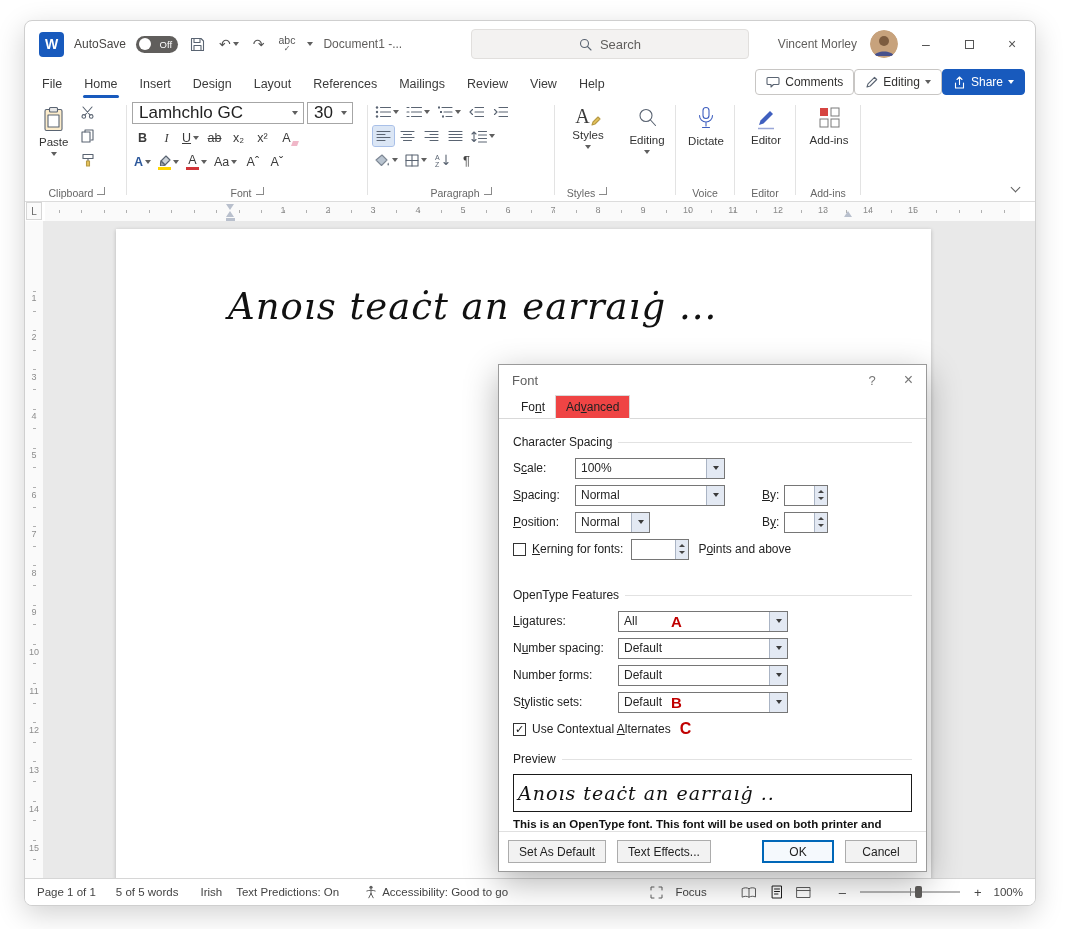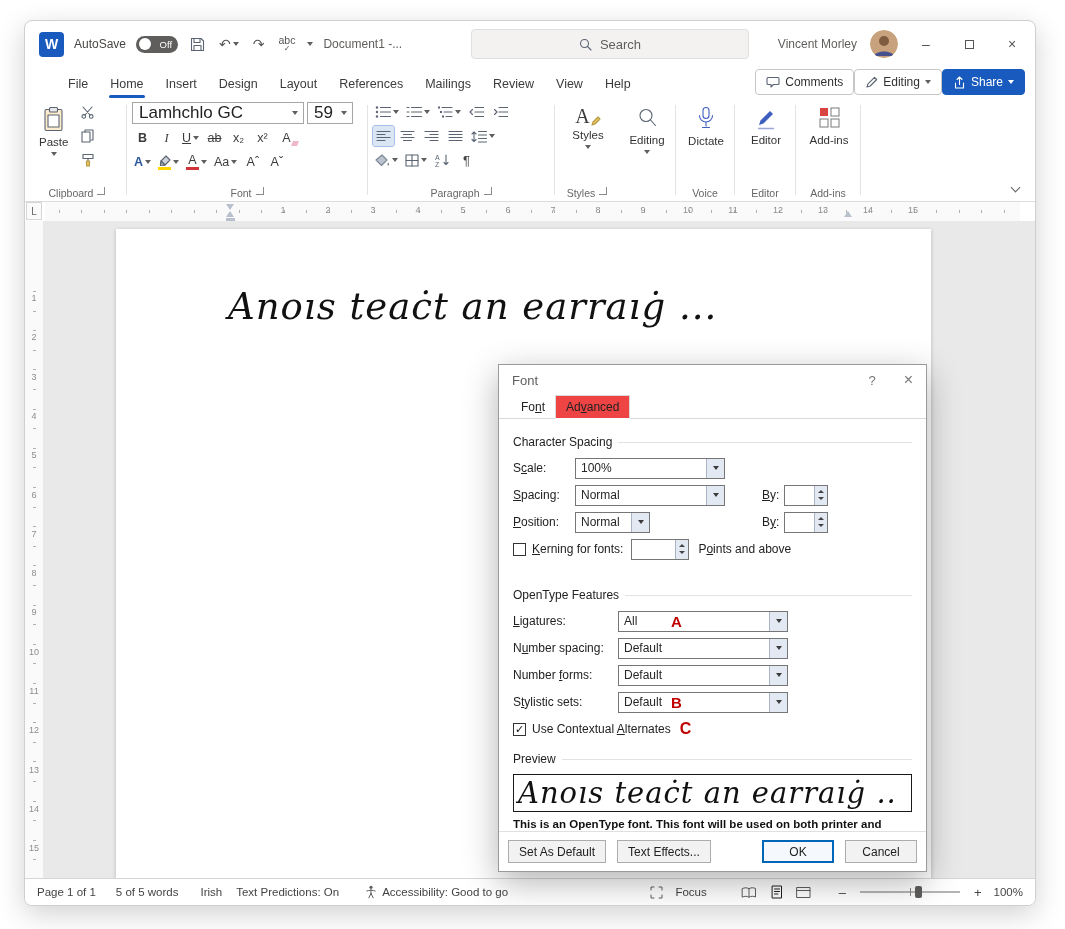--- a/index.html
+++ b/index.html
@@ -28,21 +28,21 @@
 .abk { font-size:8px; color:#555; }
 .dtitle2 { color:#605e5c; font-size:12px; white-space:nowrap; }
 .search { position:absolute; left:446px; top:8px; width:278px; height:30px; background:#f3f2f1; border:1px solid #e1dfdd; border-radius:4px; display:flex; align-items:center; justify-content:center; gap:8px; color:#605e5c; font-size:13px; }
 .tright { margin-left:auto; display:flex; align-items:center; gap:13px; }
 .uname { font-size:12px; color:#605e5c; }
 .avatar svg { display:block; border-radius:50%; }
 .wc { width:30px; height:30px; border:none; background:none; color:#555; font-size:14px; display:flex; align-items:center; justify-content:center; }
 .maxi { width:9px; height:9px; border:1px solid #555; display:inline-block; }
 
 
-.trow { position:absolute; top:46px; left:0; right:0; height:30px; display:flex; align-items:flex-end; padding:0 10px 0 32px; }
+.trow { position:absolute; top:46px; left:0; right:0; height:30px; display:flex; align-items:flex-end; padding:0 10px 0 6px; }
 .rtab { padding:6px 11px; font-size:12.5px; color:#3b3b3b; position:relative; cursor:pointer; }
 .rtab.active::after { content:""; position:absolute; left:10px; right:10px; bottom:-1px; height:3px; border-radius:1.5px; background:#185abd; }
 .trright { margin-left:auto; display:flex; align-items:center; padding-bottom:2px; }
 .pill { display:flex; align-items:center; gap:5px; border:1px solid #c8c6c4; border-radius:4px; height:26px; padding:0 10px; font-size:12px; color:#323130; cursor:pointer; }
 .pill.share { background:#185abd; border-color:#185abd; color:#fff; }
 
 
 .ribbon { position:absolute; top:76px; left:0; right:0; height:105px; border-bottom:1px solid #dcdcdc; display:flex; align-items:stretch; padding:2px 4px 0 4px; }
 .rg { display:flex; flex-direction:column; flex:none; }
 .rgb { flex:1; display:flex; gap:3px; padding:3px 2px 0 4px; }
@@ -113,21 +113,21 @@
 .spin { width:44px; height:21px; border:1px solid #767676; background:#fff; position:relative; flex:none; cursor:pointer; }
 .spinb { position:absolute; right:0; top:0; bottom:0; width:13px; border-left:1px solid #aab4c4; background:#e3e9f3; display:flex; flex-direction:column; align-items:center; justify-content:space-evenly; }
 .su { width:0; height:0; border-left:3px solid transparent; border-right:3px solid transparent; border-bottom:3.5px solid #444; }
 .sd { width:0; height:0; border-left:3px solid transparent; border-right:3px solid transparent; border-top:3.5px solid #444; }
 .cb { width:13px; height:13px; border:1px solid #333; background:#fff; display:inline-flex; align-items:center; justify-content:center; font-size:11px; line-height:1; color:#111; flex:none; cursor:pointer; }
 .ann { position:absolute; left:52px; top:1px; color:#c00000; font-weight:700; font-size:15px; }
 .annC { display:inline-block; margin-left:9px; color:#c00000; font-weight:700; font-size:16px; }
 .otsec { margin-top:28px; }
 .pvsec { margin-top:12px; }
 .pbox { margin:4px 0 6px; border:1px solid #1a1a1a; height:38px; overflow:hidden; display:flex; align-items:center; padding:0 4px; }
-.ptxt { font-family:"DejaVu Serif",serif; font-style:italic; font-size:29px; white-space:nowrap; color:#111; letter-spacing:1px; }
+.ptxt { font-family:"DejaVu Serif",serif; font-style:italic; font-size:19px; white-space:nowrap; color:#111; letter-spacing:1px; }
 .pnote { font-size:11.5px; font-weight:600; color:#111; margin-top:6px; }
 .dfoot { position:absolute; left:0; right:0; bottom:0; height:40px; border-top:1px solid #e0e0e0; display:flex; align-items:center; padding:0 9px; gap:11px; background:#fff; }
 .btn { height:23px; padding:0 10px; background:#f2f2f2; border:1px solid #acacac; font-size:12px; color:#222; }
 .btn.ok { margin-left:auto; width:72px; background:#f5f9fd; border:1px solid #0067b8; box-shadow:inset 0 0 0 1px #0067b8; }
 .btn.cancel { width:72px; }
 
 
 .sbar { position:absolute; left:0; right:0; bottom:0; height:27px; border-top:1px solid #d6d6d6; display:flex; align-items:center; padding:0 12px; font-size:11.5px; color:#444; background:#fff; }
 .sit { cursor:pointer; white-space:nowrap; }
 .sright { margin-left:auto; display:flex; align-items:center; gap:12px; }
@@ -278,21 +278,21 @@
     <i class="gsep"></i>
 
     <div class="rg" style="width:238px">
       <div class="rgb colwrap">
         <div class="frow">
           <div class="combo" style="width:172px;height:22px">
               <span class="cval">Lamhchlo GC</span>
               <i class="chevd"></i>
             </div>
           <div class="combo" style="width:46px;height:22px">
-              <span class="cval">59</span>
+              <span class="cval">30</span>
               <i class="chevd"></i>
             </div>
         </div>
         <div class="frow">
           <span class="sib b">B</span>
           <span class="sib it">I</span>
           <span class="sib">
               <span class="ul">U</span>
               <i class="chevd"></i>
             </span>

